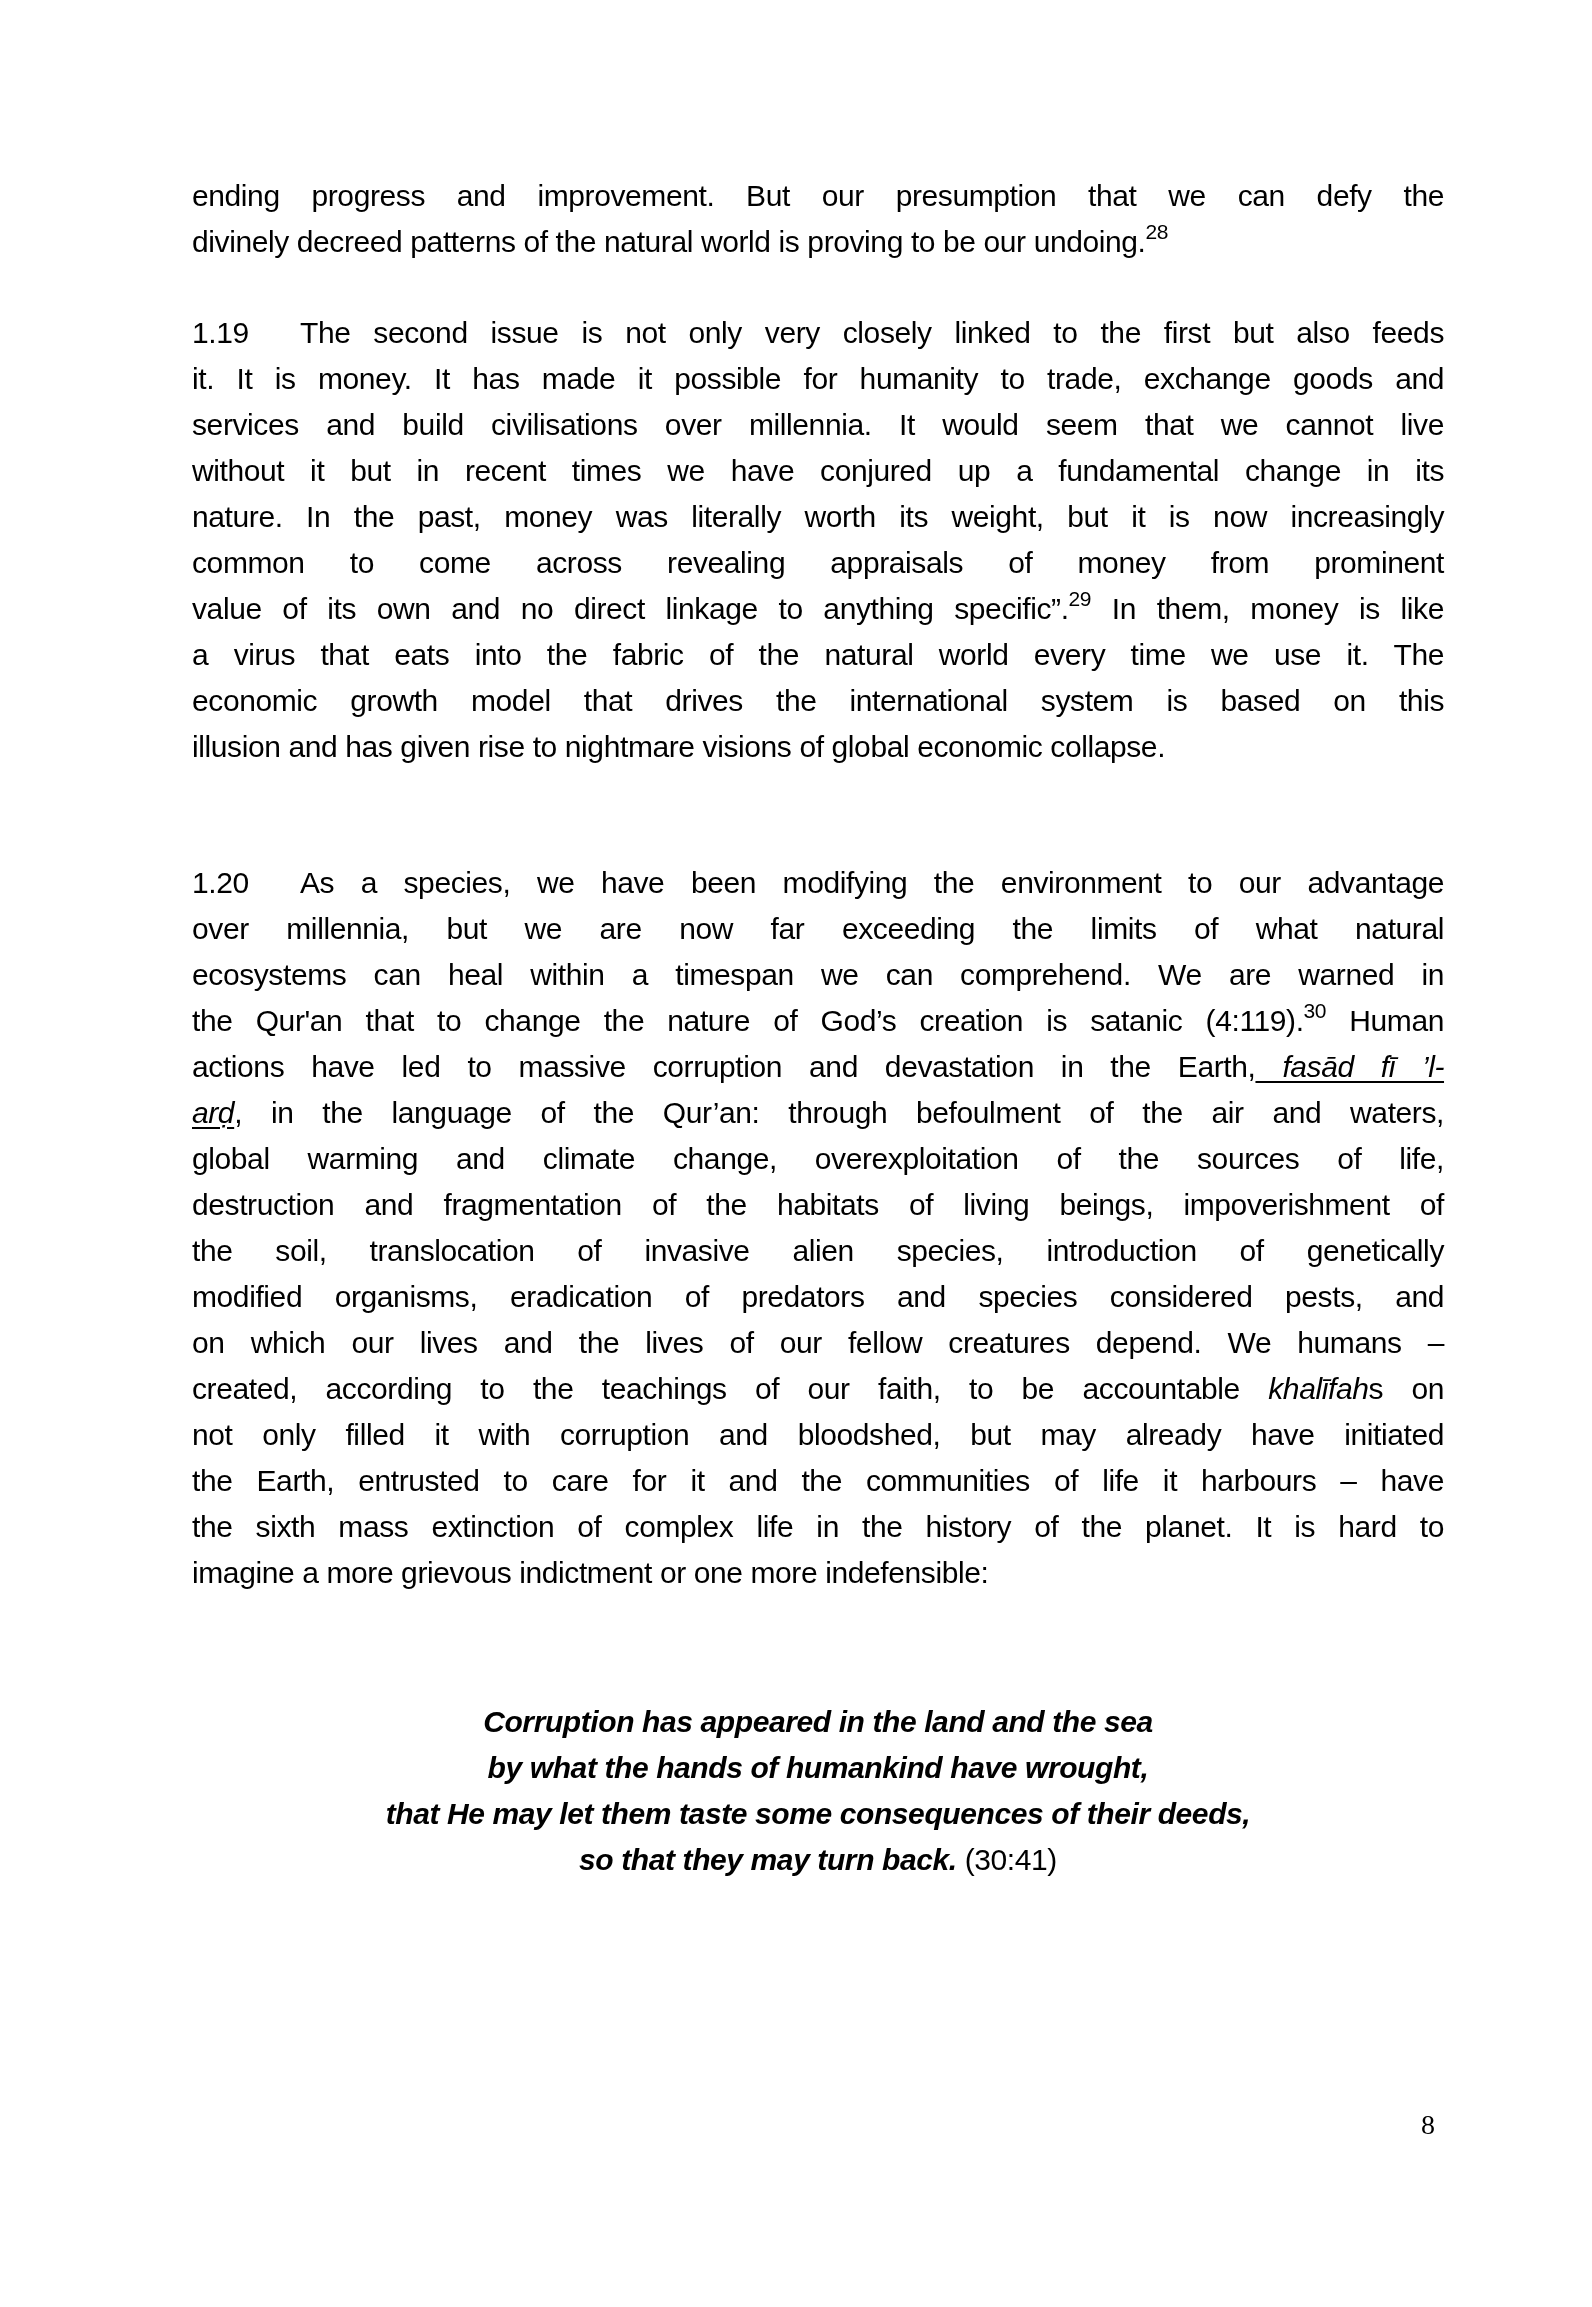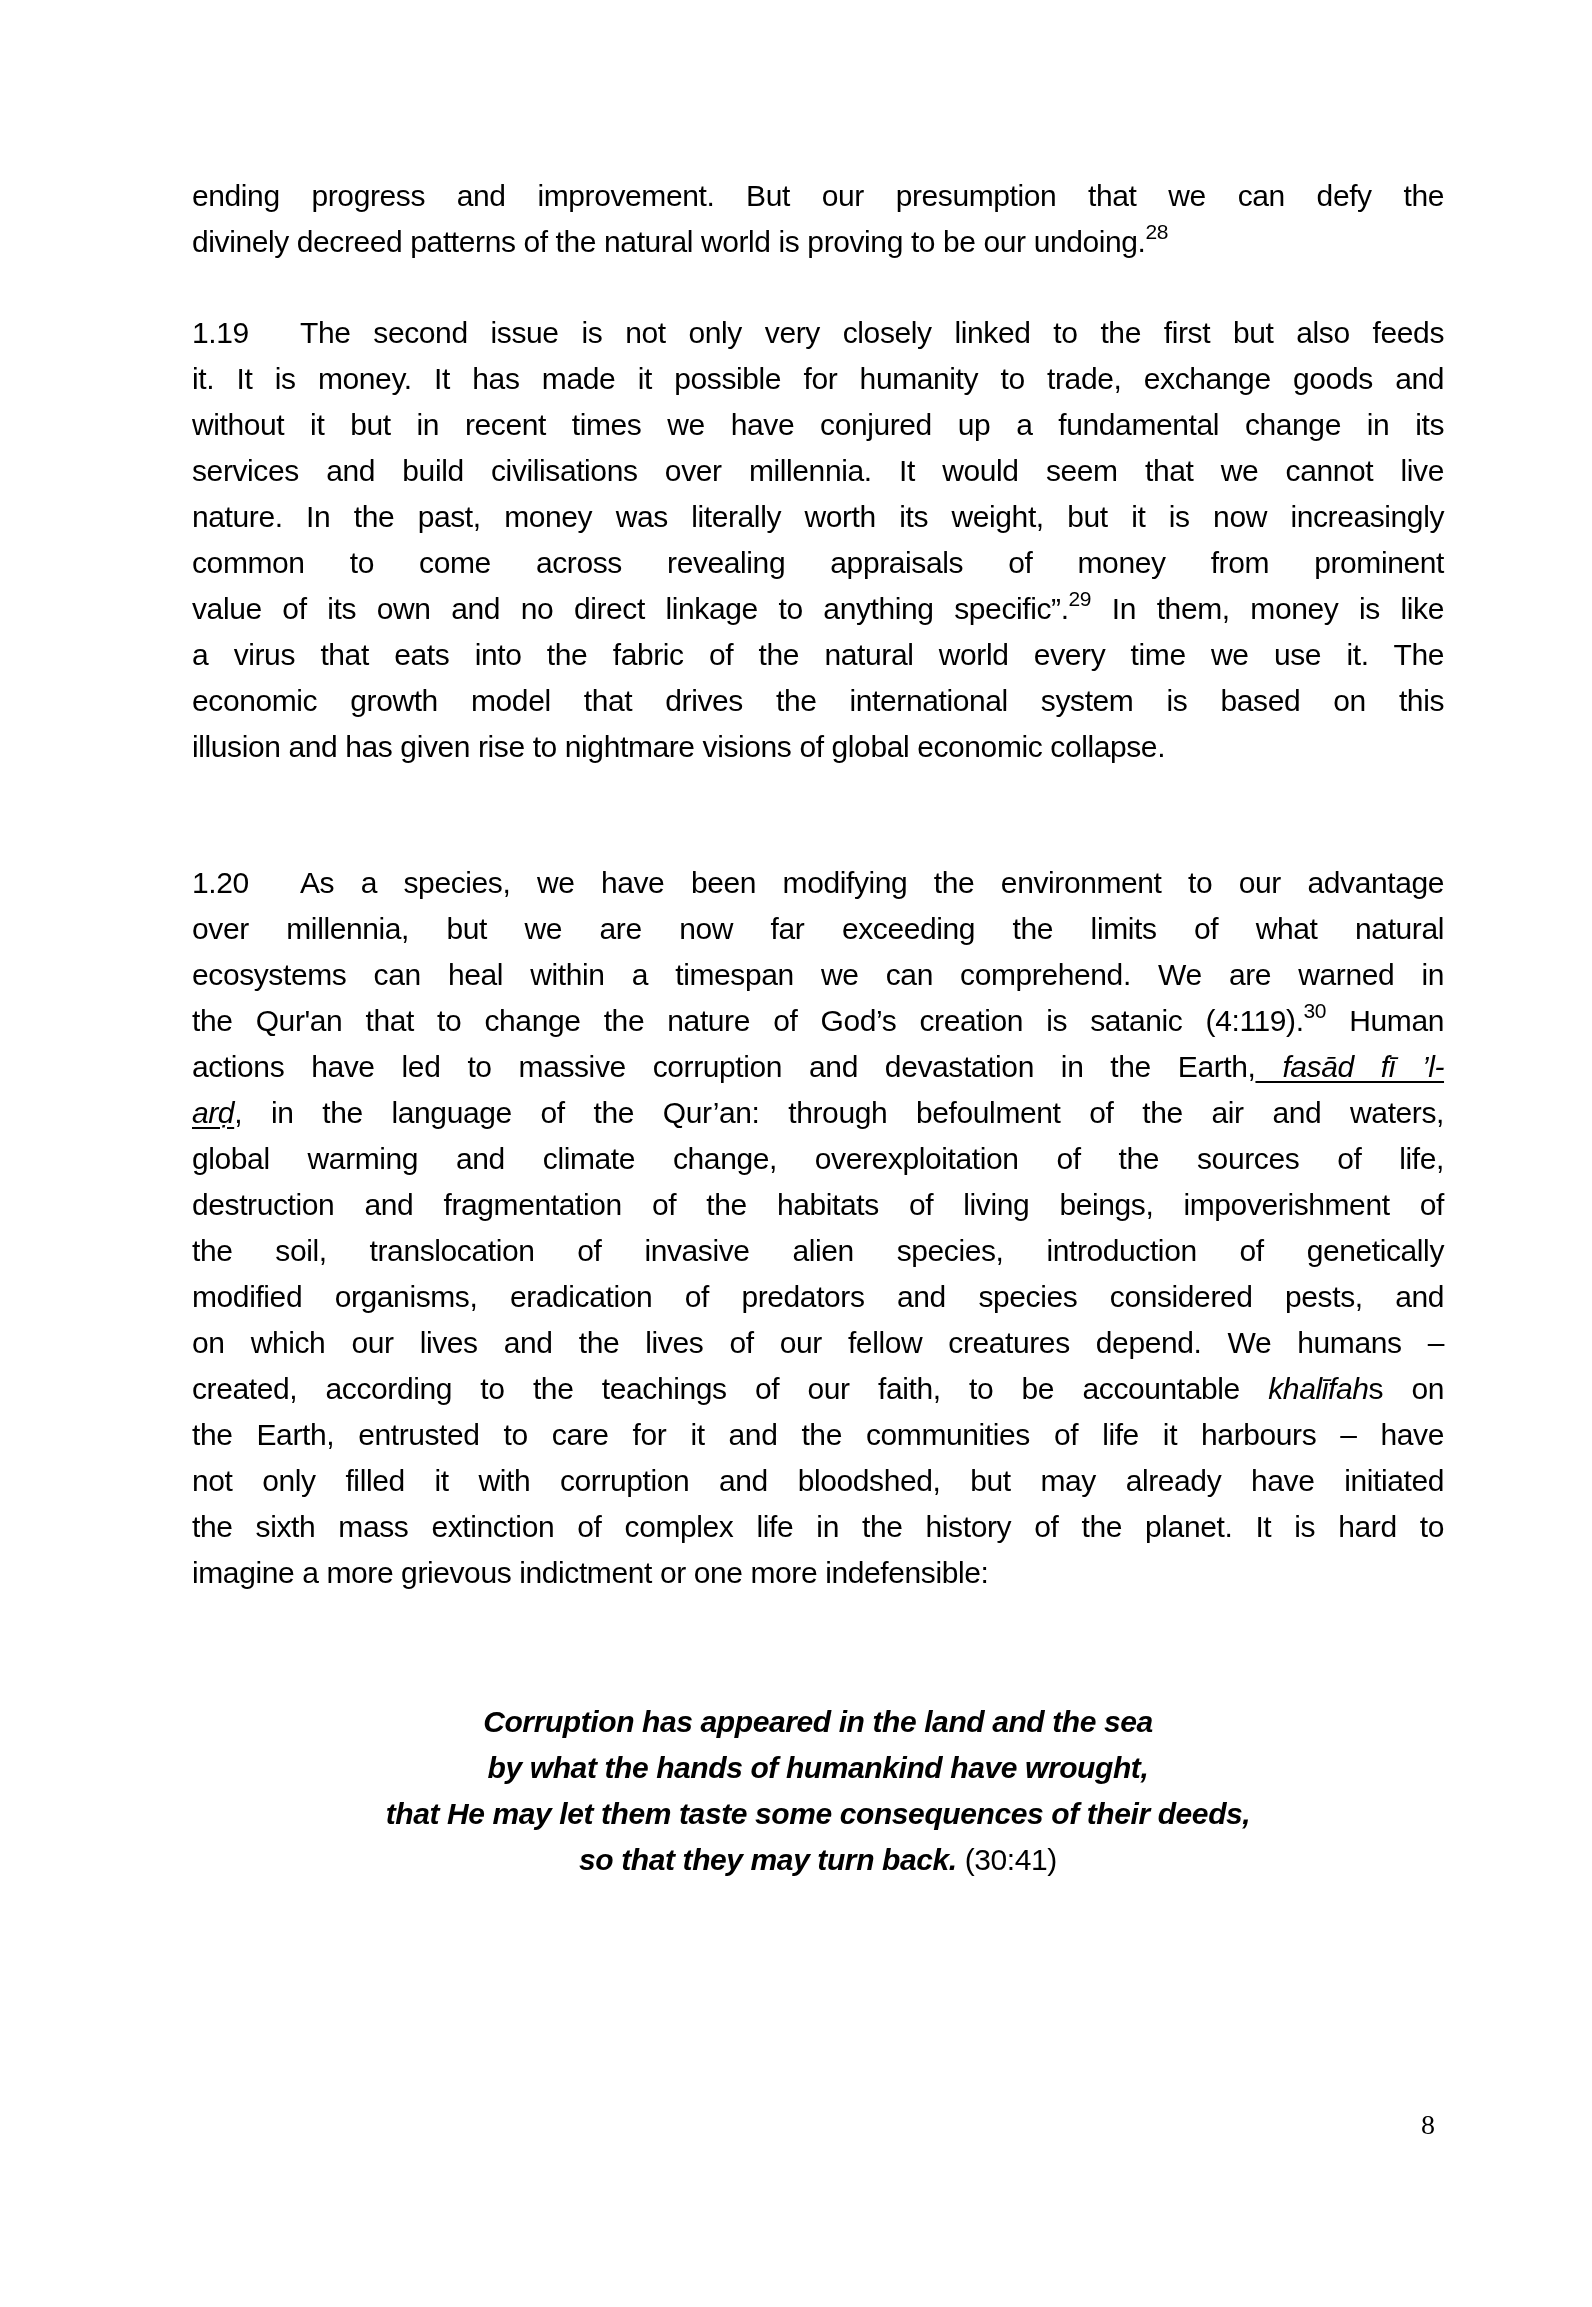--- a/index.html
+++ b/index.html
@@ -27,22 +27,22 @@
 <div class="page">
 
   <div class="body-text" style="top:173px;">
     <span class="line">ending progress and improvement. But our presumption that we can defy the</span>
     <span class="line last"><span>divinely decreed patterns of the natural world is proving to be our undoing.</span><sup>28</sup></span>
   </div>
 
   <div class="body-text" style="top:310px;">
     <span class="line"><span class="pnum">1.19</span><span>The second issue is not only very closely linked to the first but also feeds</span></span>
     <span class="line">it. It is money. It has made it possible for humanity to trade, exchange goods and</span>
+    <span class="line">services and build civilisations over millennia. It would seem that we cannot live</span>
     <span class="line">without it but in recent times we have conjured up a fundamental change in its</span>
-    <span class="line">services and build civilisations over millennia. It would seem that we cannot live</span>
     <span class="line">nature. In the past, money was literally worth its weight, but it is now increasingly</span>
     <span class="line">common to come across revealing appraisals of money from prominent</span>
     <span class="line"><span>value of its own and no direct linkage to anything specific”.</span><sup>29</sup><span> In them, money is like</span></span>
     <span class="line">a virus that eats into the fabric of the natural world every time we use it. The</span>
     <span class="line">economic growth model that drives the international system is based on this</span>
     <span class="line last">illusion and has given rise to nightmare visions of global economic collapse.</span>
   </div>
 
   <div class="body-text" style="top:860px;">
     <span class="line"><span class="pnum">1.20</span><span>As a species, we have been modifying the environment to our advantage</span></span>
@@ -50,22 +50,22 @@
     <span class="line">ecosystems can heal within a timespan we can comprehend. We are warned in</span>
     <span class="line"><span>the Qur'an that to change the nature of God’s creation is satanic (4:119).</span><sup>30</sup><span> Human</span></span>
     <span class="line"><span>actions have led to massive corruption and devastation in the Earth,</span><span class="u-it"> fasād fī ’l-</span></span>
     <span class="line"><span class="u-it">arḍ</span><span>, in the language of the Qur’an: through befoulment of the air and waters,</span></span>
     <span class="line">global warming and climate change, overexploitation of the sources of life,</span>
     <span class="line">destruction and fragmentation of the habitats of living beings, impoverishment of</span>
     <span class="line">the soil, translocation of invasive alien species, introduction of genetically</span>
     <span class="line">modified organisms, eradication of predators and species considered pests, and</span>
     <span class="line">on which our lives and the lives of our fellow creatures depend. We humans –</span>
     <span class="line"><span>created, according to the teachings of our faith, to be accountable </span><span class="it">khalīfah</span><span>s on</span></span>
+    <span class="line">not only filled it with corruption and bloodshed, but may already have initiated</span>
     <span class="line">the Earth, entrusted to care for it and the communities of life it harbours – have</span>
-    <span class="line">not only filled it with corruption and bloodshed, but may already have initiated</span>
     <span class="line">the sixth mass extinction of complex life in the history of the planet. It is hard to</span>
     <span class="line last">imagine a more grievous indictment or one more indefensible:</span>
   </div>
 
   <div class="quote">
     <span class="qline">Corruption has appeared in the land and the sea</span>
     <span class="qline">by what the hands of humankind have wrought,</span>
     <span class="qline">that He may let them taste some consequences of their deeds,</span>
     <span class="qline"><span>so that they may turn back.</span><span class="qref"> (30:41)</span></span>
   </div>

